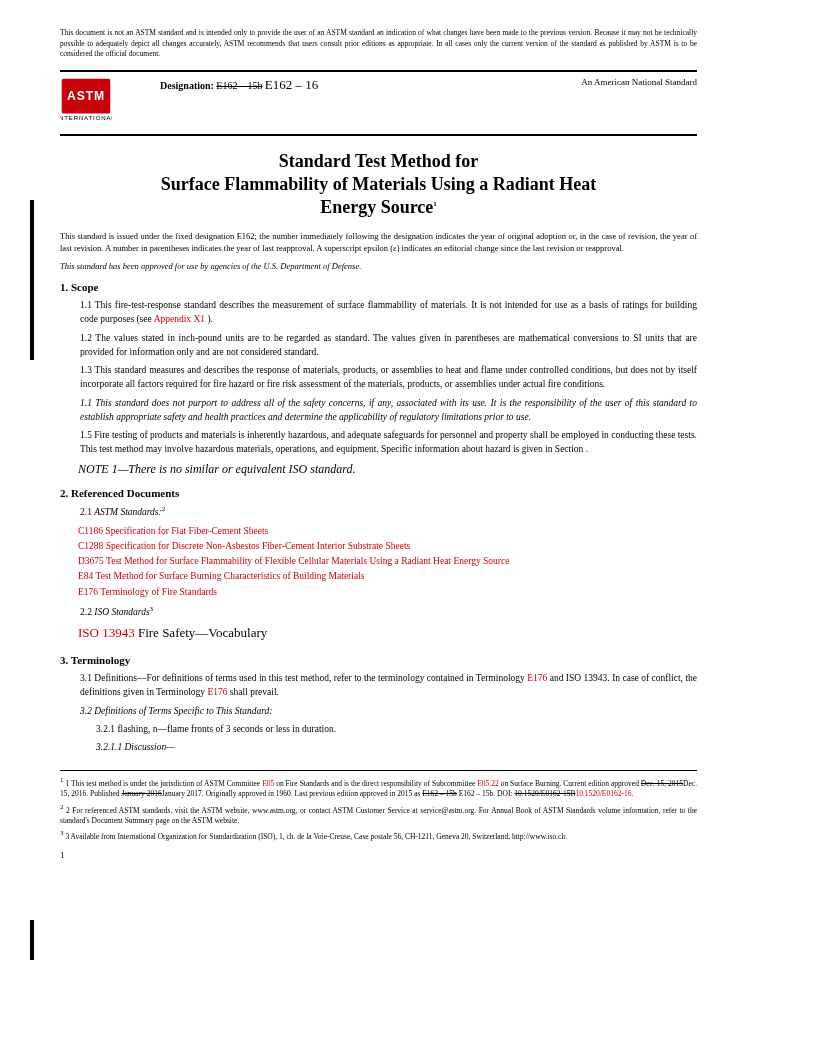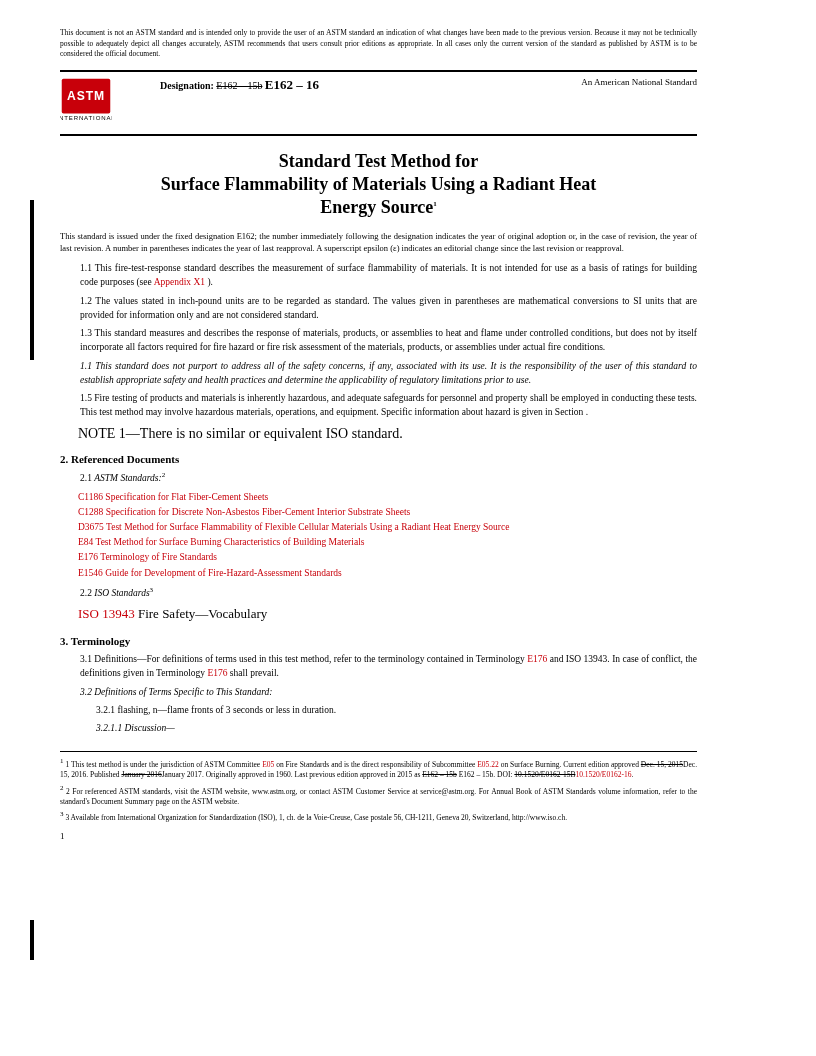--- a/index.html
+++ b/index.html
@@ -51,21 +51,21 @@
     .designation-label {
       font-size: 10px;
       font-weight: bold;
     }
     .designation-old {
       text-decoration: line-through;
       font-size: 10px;
     }
     .designation-new {
       font-size: 13px;
-      font-weight: bold;
+      font-weight: normal;
     }
     .national-standard {
       font-size: 9px;
       text-align: right;
       flex-shrink: 0;
     }
     .main-title {
       font-size: 18px;
       font-weight: bold;
       text-align: center;
@@ -95,23 +95,24 @@
       margin-bottom: 4px;
     }
     .para-italic {
       font-size: 9.5px;
       text-align: justify;
       line-height: 1.5;
       margin-bottom: 4px;
       font-style: italic;
     }
     .note {
-      font-size: 14px;
+      font-size: 12px;
       margin: 4px 0 4px 18px;
       line-height: 1.4;
+      font-style: italic;
     }
     .ref-link {
       color: #c8000a;
       text-decoration: none;
     }
     .ref-list {
       margin: 4px 0 4px 18px;
     }
     .ref-item {
       font-size: 13px;
@@ -198,21 +199,25 @@
     <div class="national-standard">An American National Standard</div>
   </div>
 
   <div class="main-title">
     <span>Standard Test Method for</span><br>
     <span>Surface Flammability of Materials Using a Radiant Heat</span><br>
     <span>Energy Source</span><sup>1</sup>
   </div>
 
   <div class="issuance-text">This standard is issued under the fixed designation E162; the number immediately following the designation indicates the year of original adoption or, in the case of revision, the year of last revision. A number in parentheses indicates the year of last reapproval. A superscript epsilon (ε) indicates an editorial change since the last revision or reapproval.</div>
-
+  <div class="issuance-italic">
+    <em>This standard has been approved for use by agencies of the U.S. Department of Defense.</em>
+  </div>
+
+  <div class="section-title">1. Scope</div>
 
   <div class="para indent1">
     <span>1.1  This fire-test-response standard describes the measurement of surface flammability of materials. It is not intended for use as a basis of ratings for building code purposes (see</span>
     <a class="ref-link" href="#">Appendix X1</a>
     <span>).</span>
   </div>
 
   <div class="para indent1">1.2  The values stated in inch-pound units are to be regarded as standard. The values given in parentheses are mathematical conversions to SI units that are provided for information only and are not considered standard.</div>
   <div class="para indent1">1.3  This standard measures and describes the response of materials, products, or assemblies to heat and flame under controlled conditions, but does not by itself incorporate all factors required for fire hazard or fire risk assessment of the materials, products, or assemblies under actual fire conditions.</div>
   <div class="para-italic indent1">
@@ -226,21 +231,20 @@
   <div class="para indent1">
     <span>2.1  </span><em>ASTM Standards:</em><sup>2</sup>
   </div>
 
   <div class="ref-list">
     <div class="ref-item-red">C1186 Specification for Flat Fiber-Cement Sheets</div>
     <div class="ref-item-red">C1288 Specification for Discrete Non-Asbestos Fiber-Cement Interior Substrate Sheets</div>
     <div class="ref-item-red">D3675 Test Method for Surface Flammability of Flexible Cellular Materials Using a Radiant Heat Energy Source</div>
     <div class="ref-item-red">E84 Test Method for Surface Burning Characteristics of Building Materials</div>
     <div class="ref-item-red">E176 Terminology of Fire Standards</div>
-    <div class="ref-item-red">E1546 Guide for Development of Fire-Hazard-Assessment Standards</div>
   </div>
 
   <div class="para indent1">
     <span>2.2  </span><em>ISO Standards</em><sup>3</sup>
   </div>
 
   <div class="ref-list">
     <div class="ref-item">
       <span class="ref-link">ISO 13943 </span><span>Fire Safety—Vocabulary</span>
     </div>

